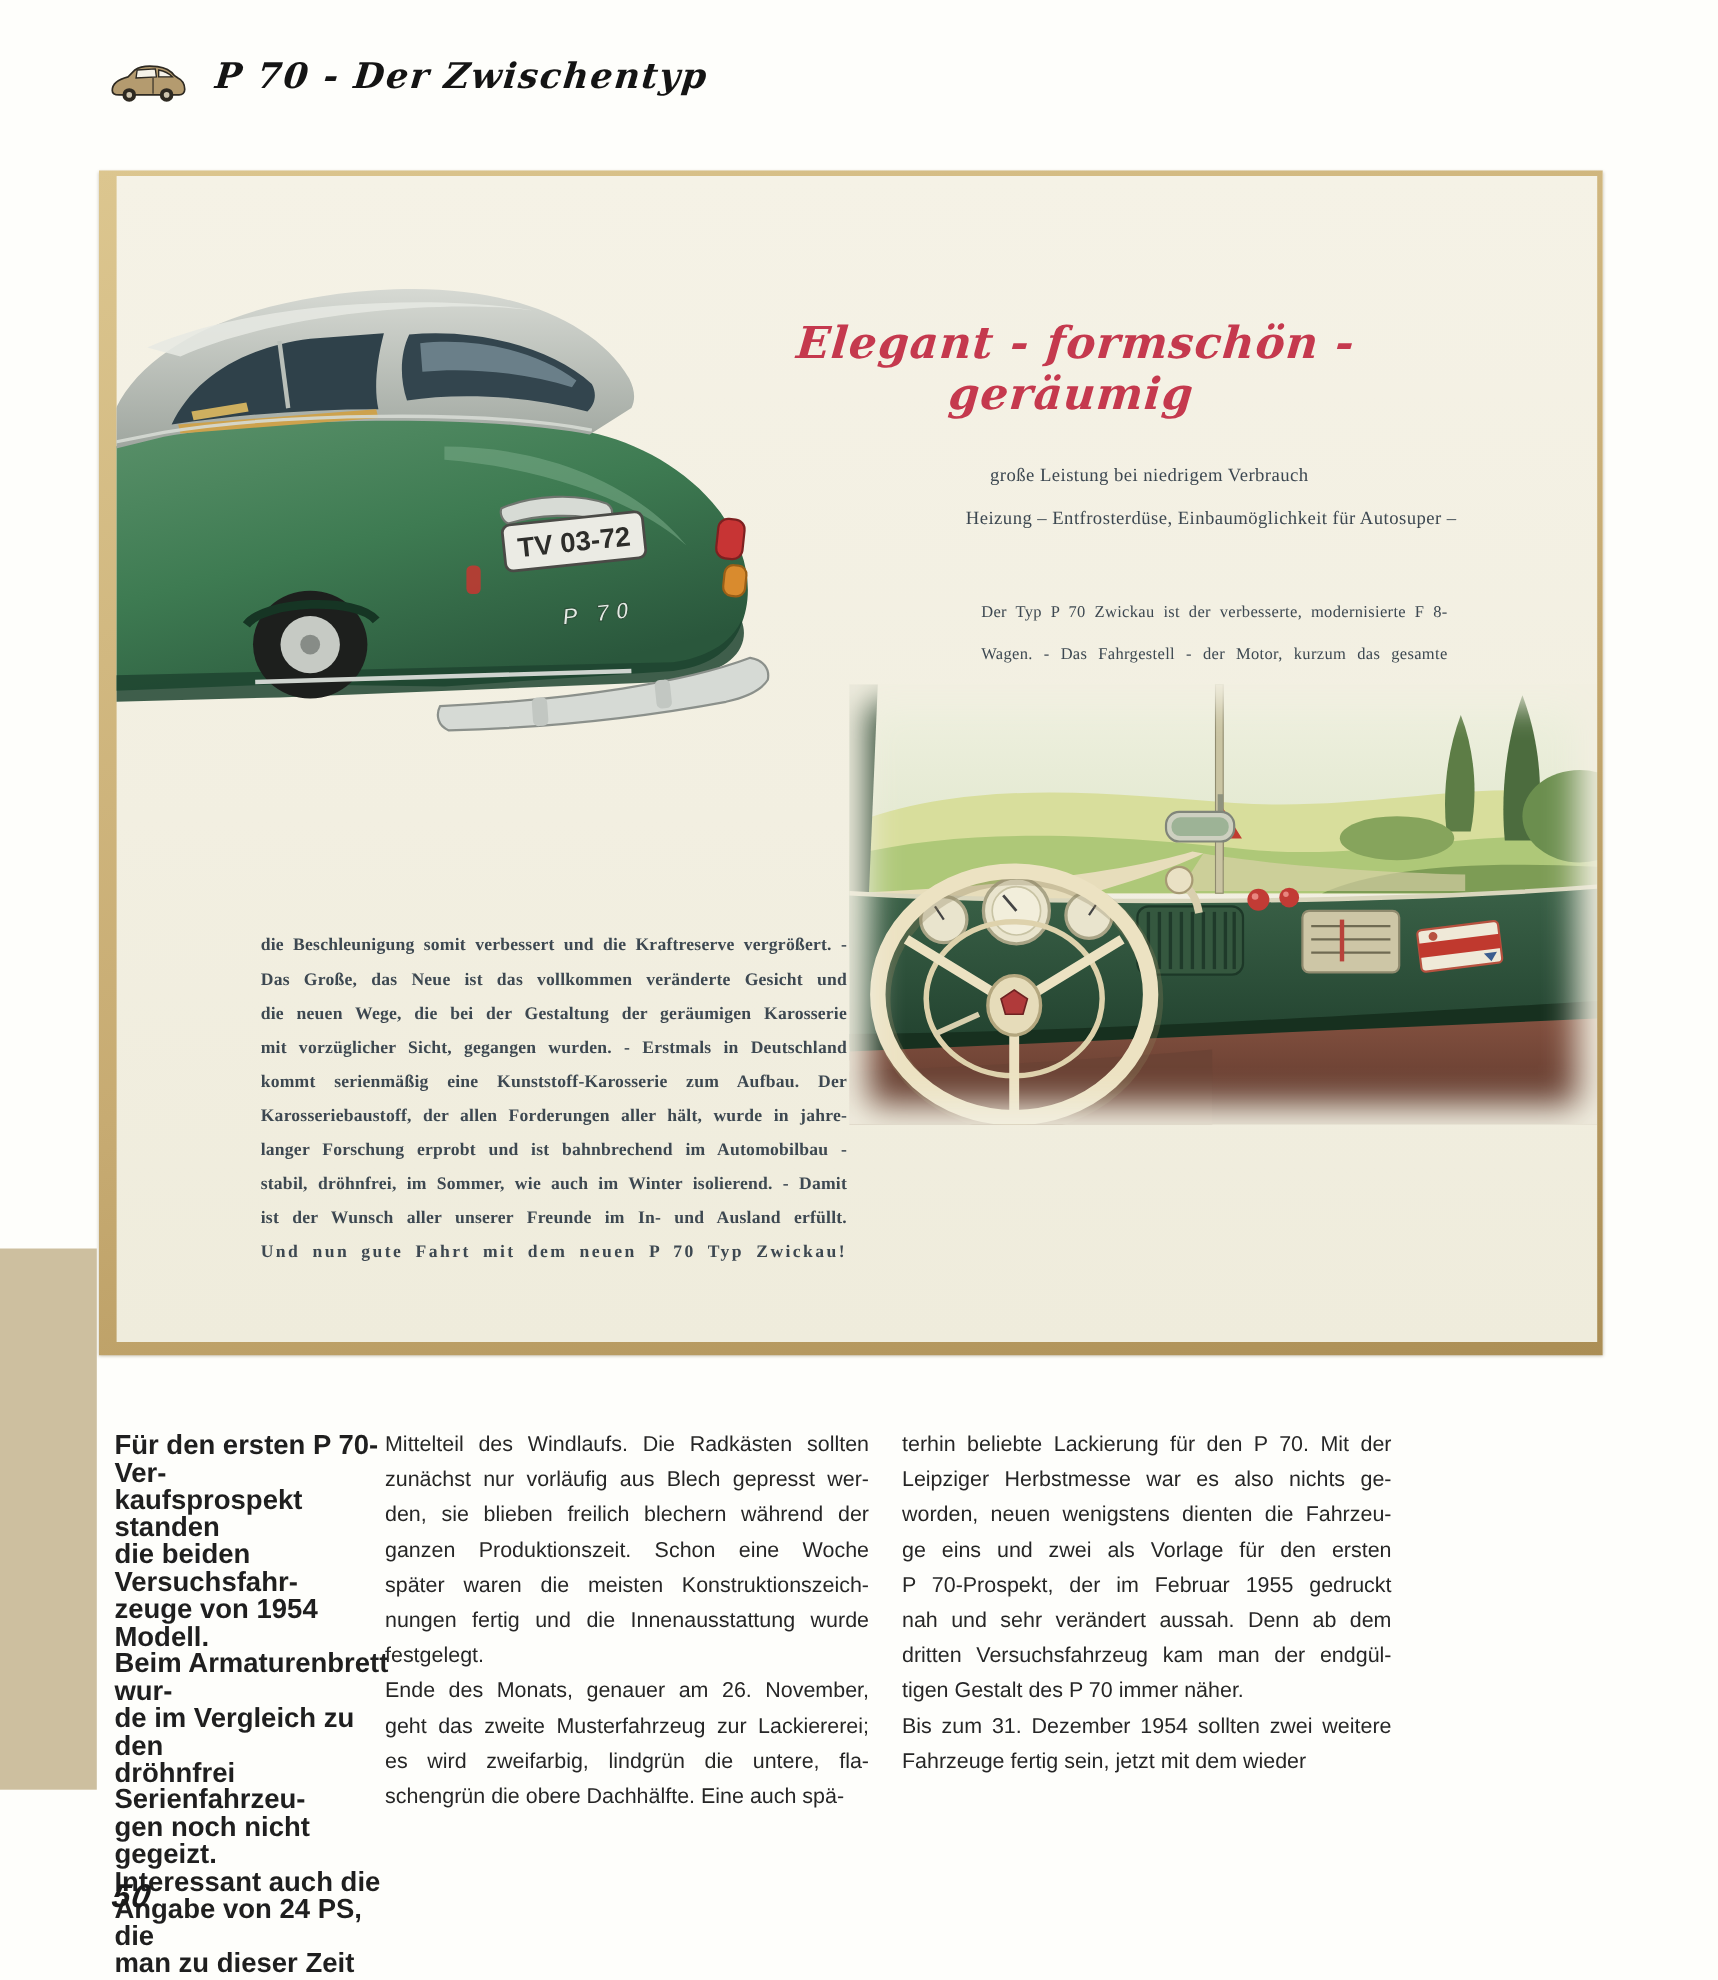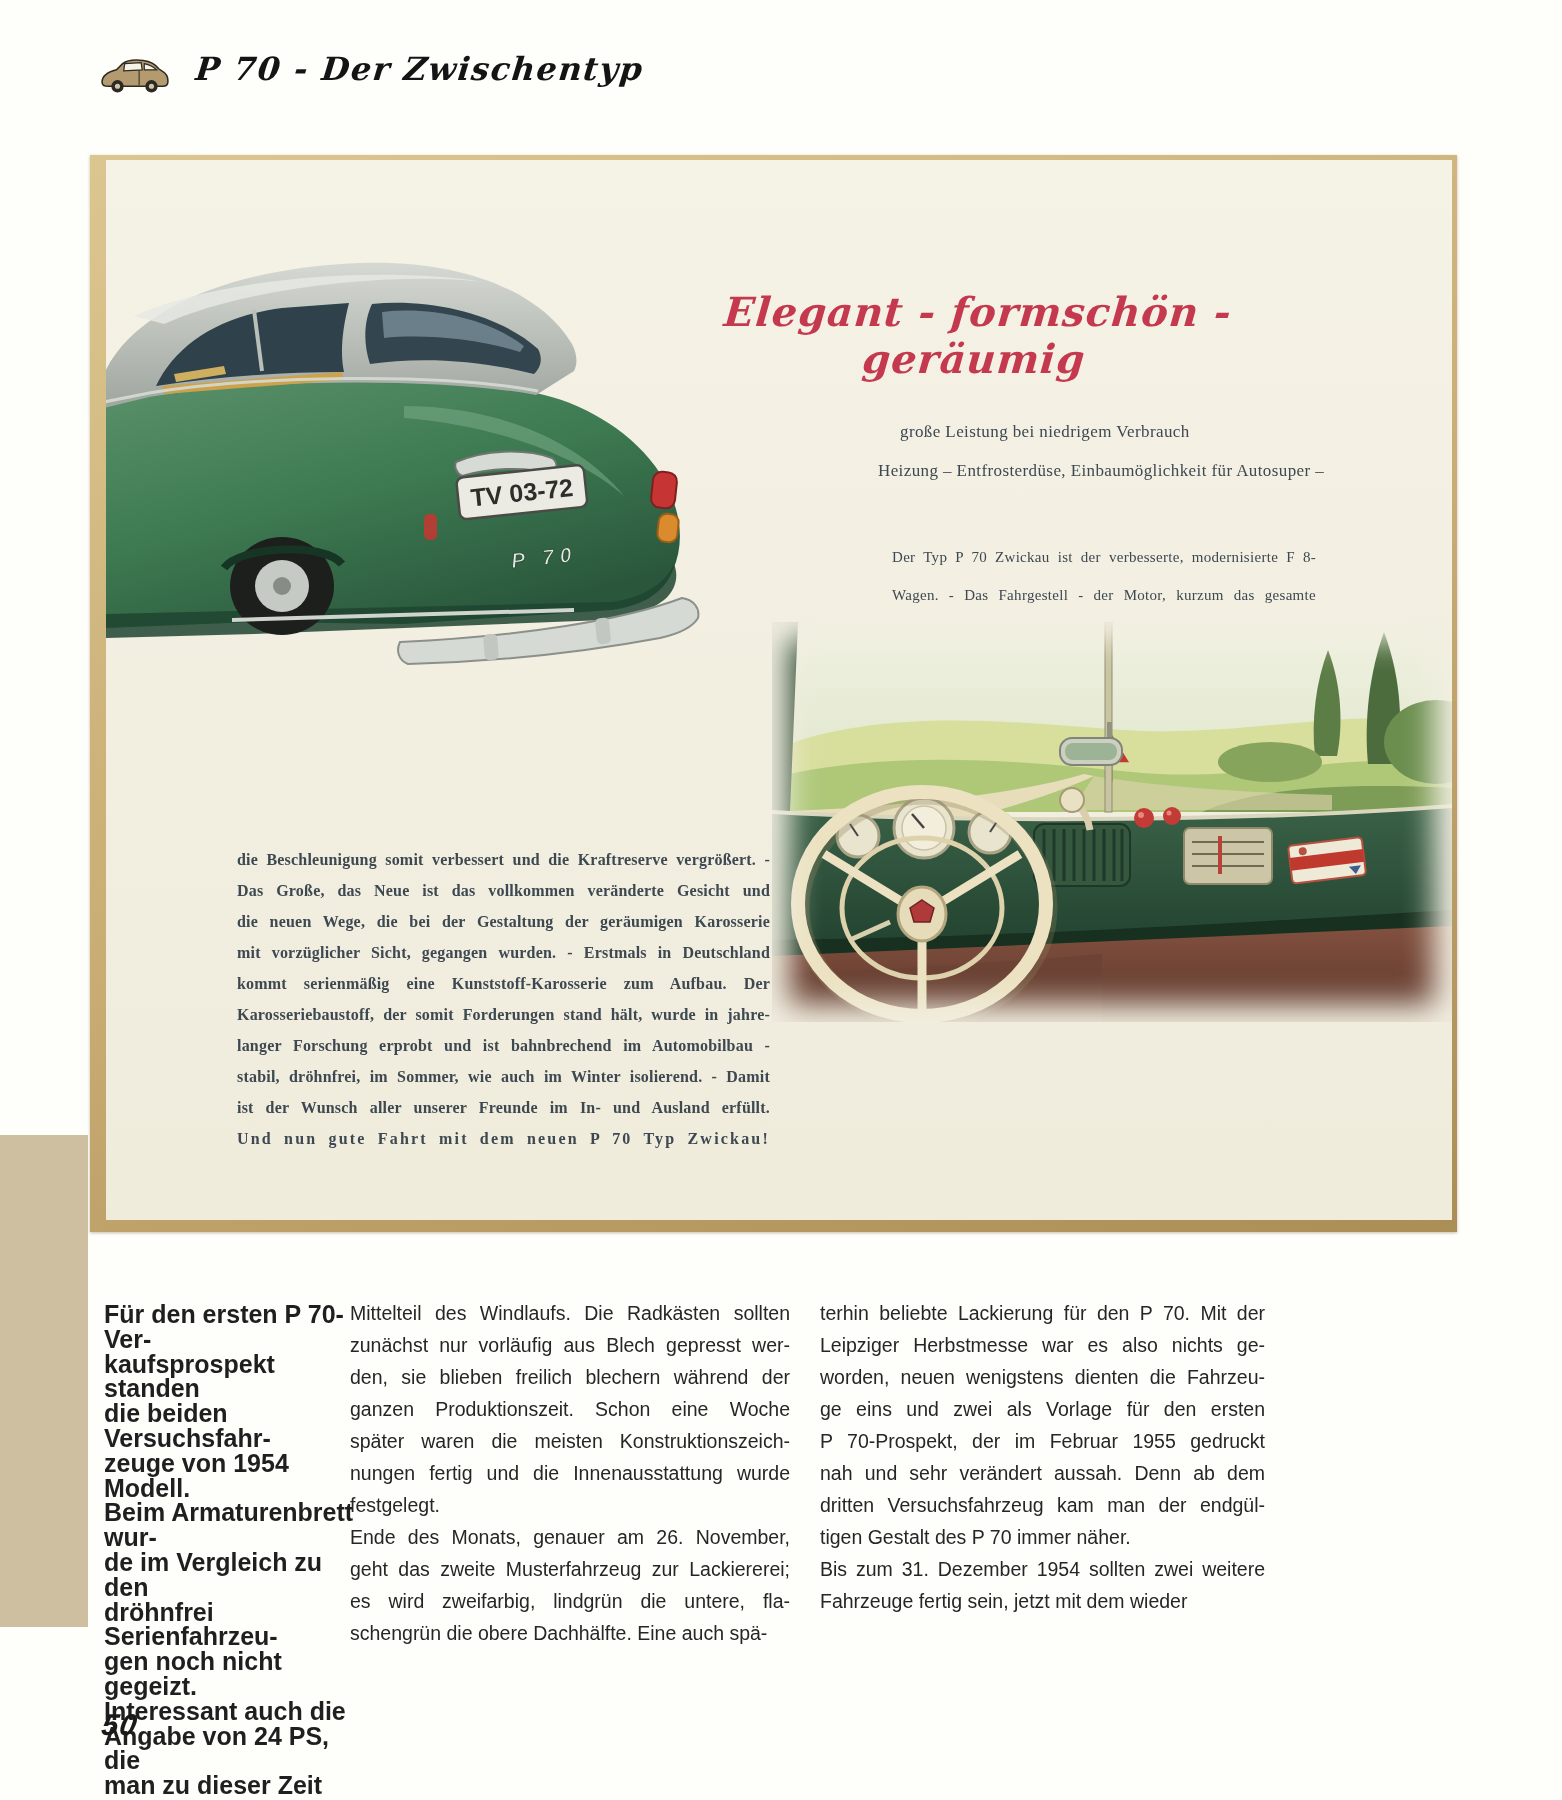--- a/index.html
+++ b/index.html
@@ -130,21 +130,21 @@
           <div class="tline">Wagen. - Das Fahrgestell - der Motor, kurzum das gesamte</div>
           <div class="tline">Triebwerk, ein Begriff der Zuverlässigkeit - erfuhr kaum eine</div>
           <div class="tline last">Änderung. Die Leistung des Motors wurde auf 24 PS erhöht,</div>
         </div>
       <div class="lines bbody">
           <div class="tline">die Beschleunigung somit verbessert und die Kraftreserve vergrößert. -</div>
           <div class="tline">Das Große, das Neue ist das vollkommen veränderte Gesicht und</div>
           <div class="tline">die neuen Wege, die bei der Gestaltung der geräumigen Karosserie</div>
           <div class="tline">mit vorzüglicher Sicht, gegangen wurden. - Erstmals in Deutschland</div>
           <div class="tline">kommt serienmäßig eine Kunststoff-Karosserie zum Aufbau. Der</div>
-          <div class="tline">Karosseriebaustoff, der somit Forderungen stand hält, wurde in jahre-</div>
+          <div class="tline">Karosseriebaustoff, der allen Forderungen aller hält, wurde in jahre-</div>
           <div class="tline">langer Forschung erprobt und ist bahnbrechend im Automobilbau -</div>
           <div class="tline">stabil, dröhnfrei, im Sommer, wie auch im Winter isolierend. - Damit</div>
           <div class="tline">ist der Wunsch aller unserer Freunde im In- und Ausland erfüllt.</div>
           <div class="tline last">Und nun gute Fahrt mit dem neuen P 70 Typ Zwickau!</div>
         </div>
 
       <div class="dash-wrap">
         <svg viewBox="0 0 680 400" width="680" height="400">
           <defs>
             <linearGradient id="skyg" x1="0" y1="0" x2="0" y2="1">

